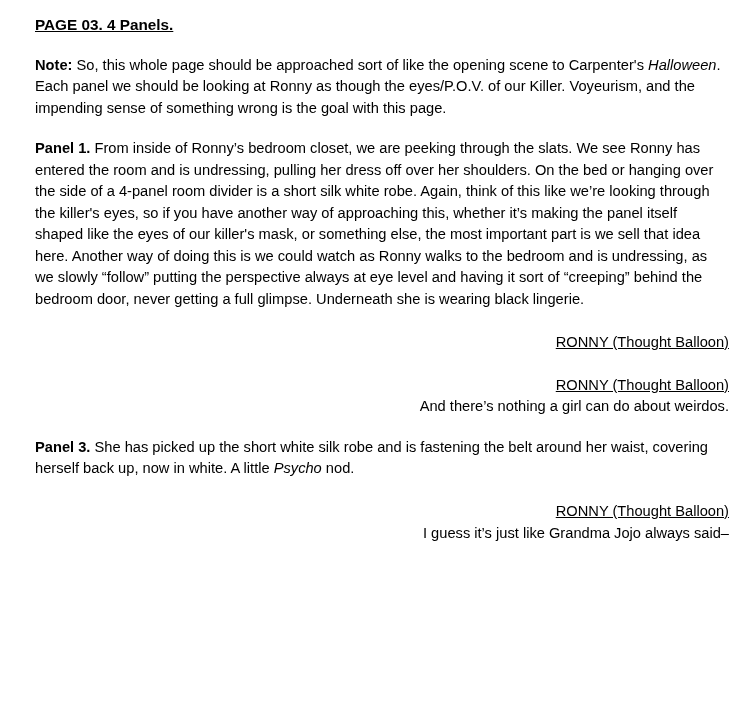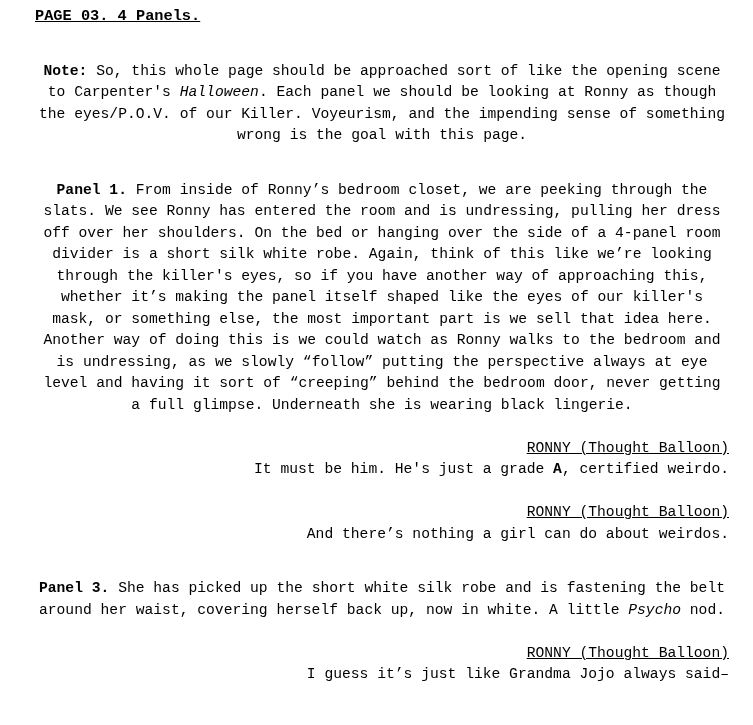--- a/index.html
+++ b/index.html
@@ -7,28 +7,27 @@
   body {
     width: 753px;
     height: 725px;
     overflow: hidden;
     color: #000000;
     font-family: "Liberation Sans", "DejaVu Sans", sans-serif;
     font-size: 14.67px;
     line-height: 21.5px;
   }
   .doc {
-    padding: 6px 24px 0 35px;
+    padding: 14px 24px 0 35px;
     width: 753px;
-    font-family: Liberation Mono, monospace;
   }
   .para {
     width: 694px;
-    margin-top: 33px;
-    text-align: center;
+    margin-top: 19px;
+    text-align: left;
   }
   .title-line {
     width: 694px;
     font-size: 15.3px;
   }
   .title-line .u {
     font-weight: bold;
     text-decoration: underline;
   }
   .dialogue {
@@ -51,21 +50,20 @@
   <div class="title-line">
     <span class="u">PAGE 03. 4 Panels.</span>
   </div>
 
   <p class="para"><strong>Note:</strong><span> So, this whole page should be approached sort of like the opening scene to Carpenter's </span><em>Halloween</em><span>. Each panel we should be looking at Ronny as though the eyes/P.O.V. of our Killer. Voyeurism, and the impending sense of something wrong is the goal with this page.</span></p>
 
   <p class="para"><strong>Panel 1.</strong><span> From inside of Ronny’s bedroom closet, we are peeking through the slats. We see Ronny has entered the room and is undressing, pulling her dress off over her shoulders. On the bed or hanging over the side of a 4-panel room divider is a short silk white robe. Again, think of this like we’re looking through the killer's eyes, so if you have another way of approaching this, whether it’s making the panel itself shaped like the eyes of our killer's mask, or something else, the most important part is we sell that idea here. Another way of doing this is we could watch as Ronny walks to the bedroom and is undressing, as we slowly “follow” putting the perspective always at eye level and having it sort of “creeping” behind the bedroom door, never getting a full glimpse. Underneath she is wearing black lingerie.</span></p>
 
   <div class="dialogue">
     <div><span class="speaker">RONNY (Thought Balloon)</span></div>
-    <div><span>It must be him. He's just a grade </span><strong>A</strong><span>, certified weirdo.</span></div>
   </div>
 
 
   <div class="dialogue">
     <div><span class="speaker">RONNY (Thought Balloon)</span></div>
     <div>And there’s nothing a girl can do about weirdos.</div>
   </div>
 
   <p class="para"><strong>Panel 3.</strong><span> She has picked up the short white silk robe and is fastening the belt around her waist, covering herself back up, now in white. A little </span><em>Psycho</em><span> nod.</span></p>
 

